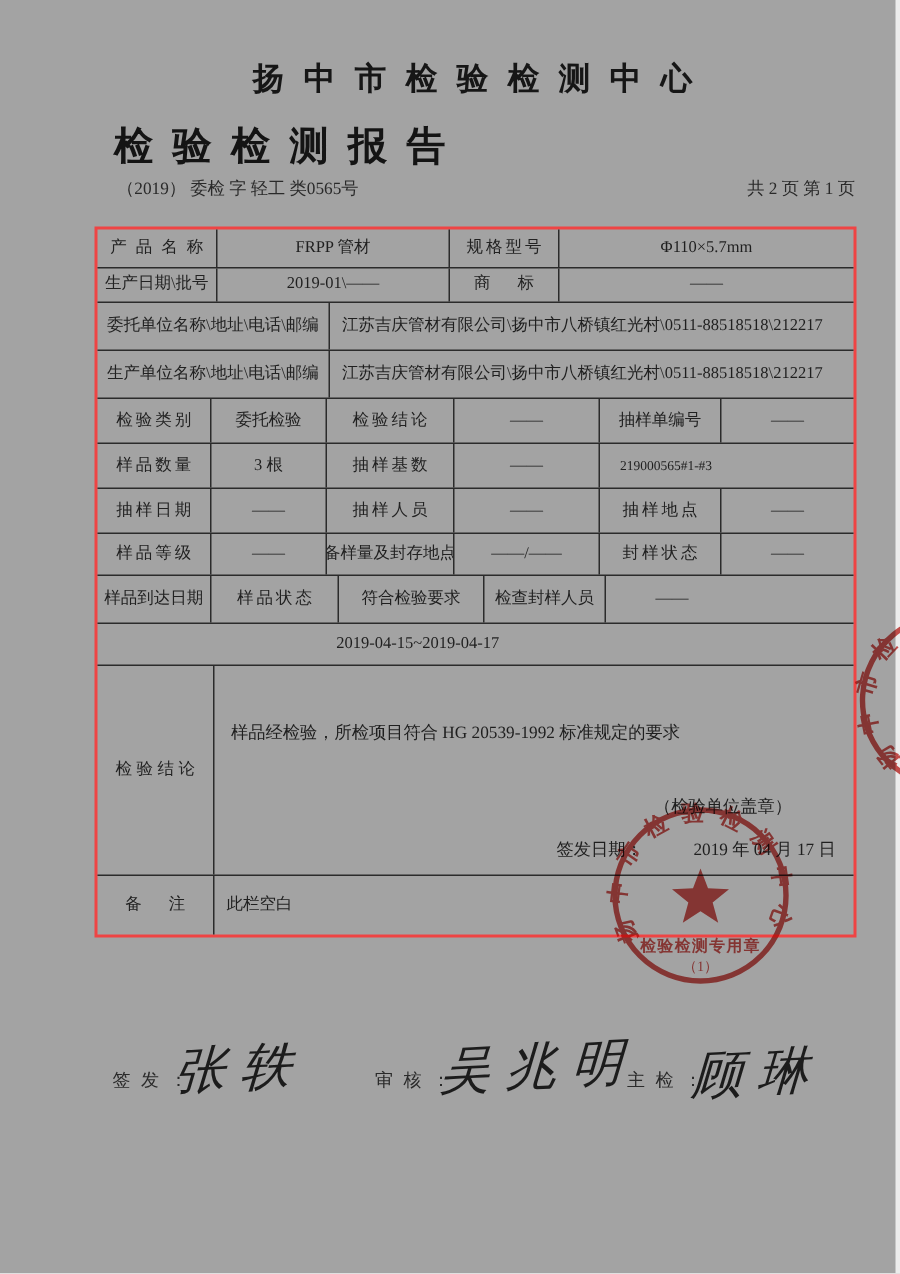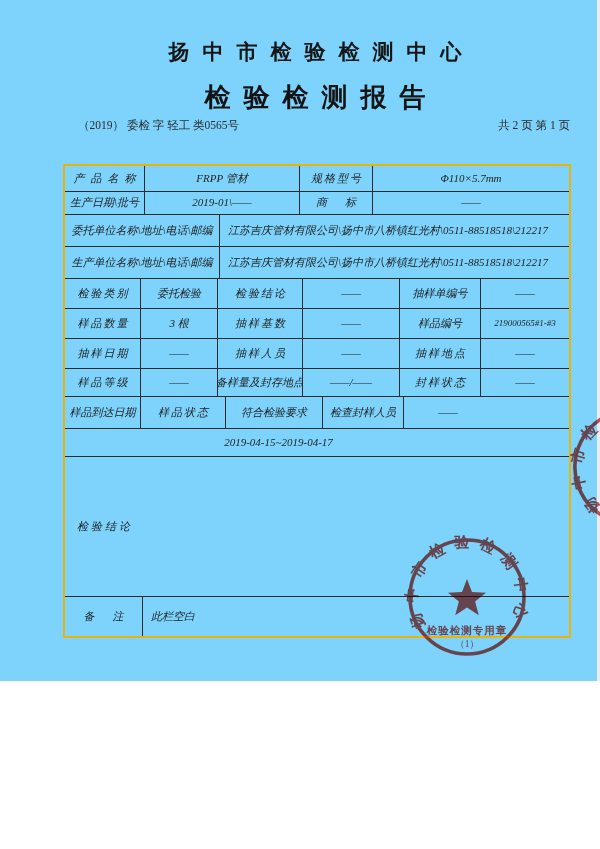--- a/index.html
+++ b/index.html
@@ -1,46 +1,45 @@
 <!DOCTYPE html>
 <html><head>
 <meta charset="utf-8">
 <style>
   html,body{margin:0;padding:0;background:#ffffff;}
   .page{
-    position:relative;width:600px;height:681px;overflow:hidden;
-    background:#7dd3fc;
+    position:relative;width:600px;height:849px;overflow:hidden;
+    background:#a3a3a3;
     font-family:"Liberation Serif","DejaVu Serif",serif;
     color:#1f1f1f;
   }
   .scan-edge{position:absolute;right:0;top:0;width:3px;height:849px;background:#ececec;}
   
   .org-title{
     position:absolute;left:63px;top:38px;width:504px;
     text-align:center;font-size:21px;font-weight:bold;
     letter-spacing:13px;padding-left:13px;box-sizing:border-box;
     color:#161616;
   }
   .report-title{
     position:absolute;left:63px;top:80px;width:504px;
-    text-align:center;font-size:26px;font-weight:bold;
+    text-align:left;font-size:26px;font-weight:bold;
     letter-spacing:13px;padding-left:13px;box-sizing:border-box;
     color:#141414;
   }
   .ref-line{
     position:absolute;left:78px;top:118px;width:492px;
     display:flex;justify-content:space-between;
     font-size:11.5px;color:#2a2a2a;
   }
   
   .doc-table{
-    position:absolute;left:63px;top:164px;width:504px;
-    border:2px solid #eab308;box-sizing:content-box;
+    position:absolute;left:63px;top:151px;width:504px;
+    border:2px solid #ef4444;box-sizing:content-box;
     background:transparent;
-    font-style:italic;
   }
   .trow{display:flex;width:504px;box-sizing:border-box;}
   .trow + .trow{border-top:1px solid #2b2b2b;}
   .cell{
     box-sizing:border-box;display:flex;align-items:center;justify-content:center;
     font-size:11px;line-height:1.25;text-align:center;overflow:hidden;
     padding:1px 2px;white-space:nowrap;
   }
   .cell + .cell{border-left:1px solid #2b2b2b;}
   .lbl{color:#222;}
@@ -125,21 +124,20 @@
       <div class="cell w97">——</div>
       <div class="cell lbl w81">抽样单编号</div>
       <div class="cell w89">——</div>
     </div>
 
     <div class="trow" style="height:30px">
       <div class="cell lbl w75 sp2">样品数量</div>
       <div class="cell w77">3 根</div>
       <div class="cell lbl w85 sp2">抽样基数</div>
       <div class="cell w97">——</div>
-      <div class="cell lbl w81">样品编号</div>
       <div class="cell w89 fs9">219000565#1-#3</div>
     </div>
 
     <div class="trow" style="height:30px">
       <div class="cell lbl w75 sp2">抽样日期</div>
       <div class="cell w77">——</div>
       <div class="cell lbl w85 sp2">抽样人员</div>
       <div class="cell w97">——</div>
       <div class="cell lbl w81 sp2">抽样地点</div>
       <div class="cell w89">——</div>
@@ -162,20 +160,29 @@
       <div class="cell w89">——</div>
     </div>
 
     <div class="trow" style="height:28px">
       <div class="cell w427">2019-04-15~2019-04-17</div>
     </div>
 
 
     <div class="trow" style="height:140px">
       <div class="cell lbl w77 sp3">检验结论</div>
+      <div class="cell w427 concl">
+        <div class="concl-text">样品经检验，所检项目符合 HG 20539-1992 标准规定的要求</div>
+        <div class="seal-hint">（检验单位盖章）</div>
+        <div class="issue-line">
+          <span>签发日期：</span>
+          <span class="gap"></span>
+          <span>2019 年 04 月 17 日</span>
+        </div>
+      </div>
     </div>
 
     <div class="trow" style="height:40px">
       <div class="cell lbl w77 spw">备注</div>
       <div class="cell w427 left">此栏空白</div>
     </div>
 
   </div>
 
   <span class="sig-label" style="left:75px;top:712px;">签发：</span>

